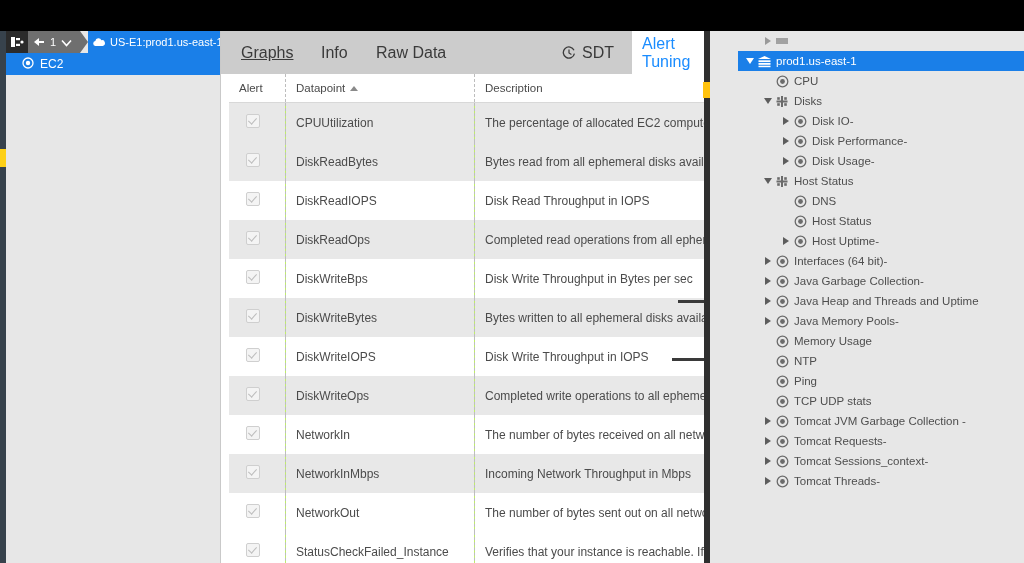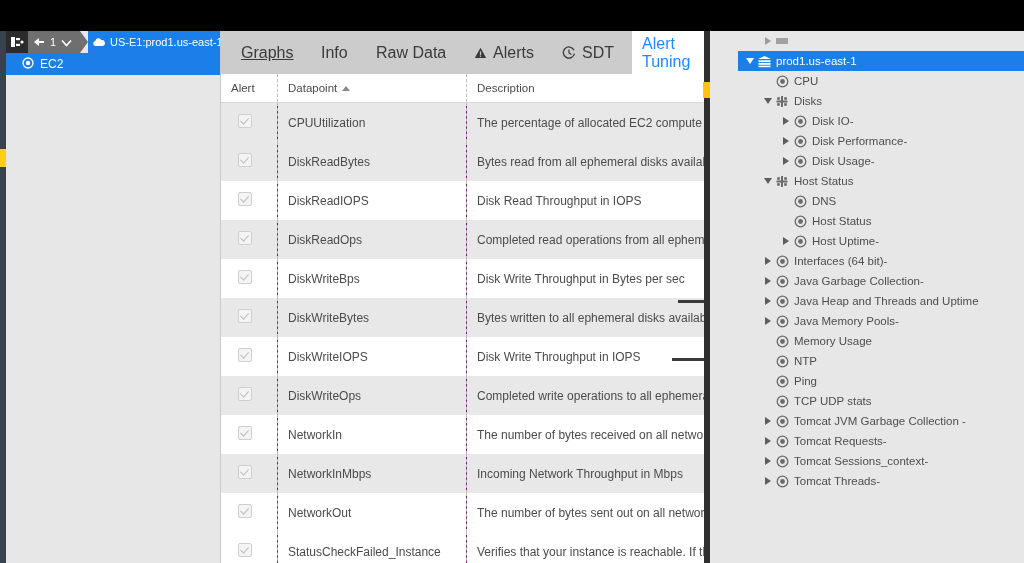--- a/index.html
+++ b/index.html
@@ -107,22 +107,22 @@
     font-size: 16px; color: #3a3a3a;
     cursor: pointer;
   }
   .tab.active {
     background: #ffffff;
     color: #1a8cff;
   }
   .tab-icon { display: inline-flex; align-items: center; }
 
   .table-wrap {
-    position: absolute; left: 0; top: 43px; width: 489px; height: 489px;
-    background: #701a75;
+    position: absolute; left: 8px; top: 43px; width: 489px; height: 489px;
+    background: #bef264;
   }
   table.dt {
     border-collapse: collapse;
     width: 489px;
     table-layout: fixed;
   }
   table.dt th {
     font-weight: normal;
     font-size: 11.5px;
     color: #4a4a4a;
@@ -302,30 +302,20 @@
     <div class="tabbar" id="tabbar">
         <div class="tab" style="left: 10px; text-decoration: underline;">
           <span>Graphs</span>
         </div>
         <div class="tab" style="left: 90px;">
           <span>Info</span>
         </div>
         <div class="tab" style="left: 145px;">
           <span>Raw Data</span>
         </div>
-        <div class="tab" style="left: 243px;">
-          <span class="tab-icon">
-            <svg width="13" height="12" viewBox="0 0 13 12">
-              <path d="M6.5 0.8 L12.2 11 L0.8 11 Z" fill="#3a3a3a"></path>
-              <rect x="5.9" y="4.3" width="1.2" height="3.6" fill="#cccccc"></rect>
-              <rect x="5.9" y="8.6" width="1.2" height="1.2" fill="#cccccc"></rect>
-            </svg>
-          </span>
-          <span>Alerts</span>
-        </div>
         <div class="tab" style="left: 331px;">
           <span class="tab-icon">
             <svg width="14" height="14" viewBox="0 0 14 14">
               <path d="M12 4.2 A5.6 5.6 0 1 0 12.4 7.6" stroke="#3a3a3a" stroke-width="1.3" fill="none"></path>
               <path d="M7 3.6 L7 7 L9.4 8.4" stroke="#3a3a3a" stroke-width="1.2" fill="none"></path>
             </svg>
           </span>
           <span>SDT</span>
         </div>
         <div class="tab active" style="left: 411px;">

